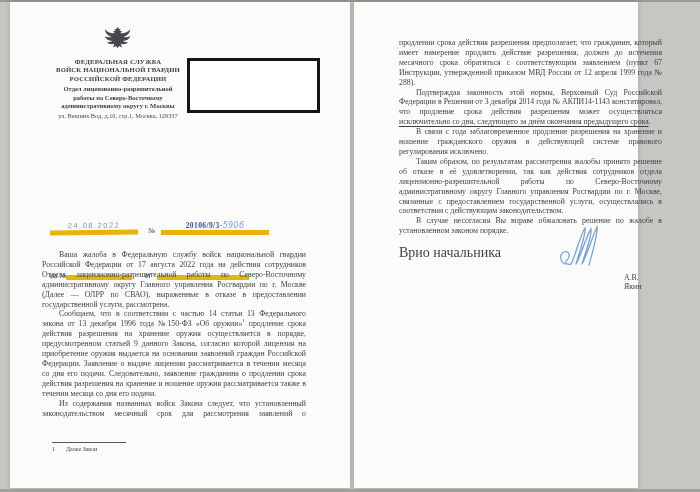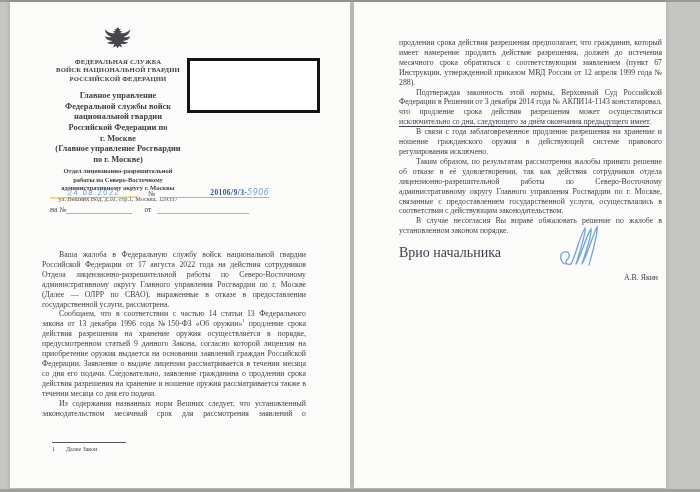--- a/index.html
+++ b/index.html
@@ -9,41 +9,41 @@
     font-family:"Liberation Serif","DejaVu Serif",serif;
     color:#3e3f4a;
   }
   .screen::before{content:"";position:absolute;left:0;top:0;width:700px;height:2px;background:#9a9a97;}
   .screen::after{content:"";position:absolute;left:0;bottom:0;width:700px;height:3px;background:#9f9f9c;}
   .page{
     position:absolute;top:2px;height:486px;background:#fbfbf9;
     box-shadow:0 0 5px rgba(0,0,0,.18);
   }
   .page-left{left:10px;width:340px;}
-  .page-right{left:354px;width:312px;}
+  .page-right{left:354px;width:284px;}
 
   
   .letterhead{position:absolute;left:28px;top:22px;width:160px;text-align:center;}
   .emblem{display:block;margin:0 auto 4px auto;}
   .org-line{font-weight:bold;font-size:6.7px;line-height:8.4px;letter-spacing:.15px;}
   .division{margin-top:8px;}
   .division-line{font-weight:bold;font-size:8.4px;line-height:10.6px;}
   .department{margin-top:2px;}
   .department-line{font-weight:bold;font-size:6.5px;line-height:8.4px;}
   .address-line{font-size:6.3px;line-height:8px;margin-top:2px;color:#4a4b55;}
 
   .refline{position:absolute;left:40px;top:186px;width:270px;font-size:7.5px;}
   .refrow{display:flex;align-items:flex-end;margin-bottom:7px;}
-  .u{border-bottom:1px solid #eab308;display:inline-block;text-align:center;}
+  .u{border-bottom:5px solid #eab308;display:inline-block;text-align:center;margin-top:33px;}
   .stamp-date{
     width:88px;color:#6f93cf;font-size:7.5px;letter-spacing:1.5px;
     font-family:"Liberation Sans",sans-serif;transform:rotate(-.5deg);
   }
   .no-sign{margin:0 6px 0 10px;}
-  .doc-number{width:108px;font-weight:bold;letter-spacing:.4px;text-align:right;}
+  .doc-number{width:108px;font-weight:bold;letter-spacing:.4px;}
   .num-printed{color:#33519f;}
   .num-hand{color:#74a3d9;font-family:"DejaVu Sans",sans-serif;font-style:italic;font-weight:normal;font-size:8px;}
   .blank-na{width:66px;}
   .ot-label{margin:0 6px 0 12px;text-align:right;}
   .blank-ot{width:92px;}
 
   .subject-zone{position:absolute;left:38px;top:228px;width:200px;height:20px;}
   .corner{position:absolute;width:8px;height:6px;top:0;}
   .corner-l{left:0;border-left:1px solid #6b6c74;border-top:1px solid #6b6c74;}
   .corner-r{right:0;border-right:1px solid #6b6c74;border-top:1px solid #6b6c74;}
@@ -86,29 +86,20 @@
           l-1.8 4.4 3.6 -1.8 1.8 2.7 1.8 -2.7 3.6 1.8 -1.8 -4.4
           c2.6 .8 6.2 .8 8.8 -1.8 c-1.8 0 -4.4 0 -6.2 -1.8 c3.4 0 7 -1 8.8 -5.4
           c-2.6 1 -5.3 1.6 -8 .8 c3.6 -1 7.2 -3.6 8 -9 c-3.6 3.6 -7.4 5.4 -12 4.4
           l2.6 -1.6 -3.4 -1 1.8 -1.7 h-2 z"></path>
       </svg>
       <div>
         <div class="org-line">ФЕДЕРАЛЬНАЯ СЛУЖБА</div>
         <div class="org-line">ВОЙСК НАЦИОНАЛЬНОЙ ГВАРДИИ</div>
         <div class="org-line">РОССИЙСКОЙ ФЕДЕРАЦИИ</div>
       </div>
-      <div class="division">
-        <div class="division-line">Главное управление</div>
-        <div class="division-line">Федеральной службы войск</div>
-        <div class="division-line">национальной гвардии</div>
-        <div class="division-line">Российской Федерации по</div>
-        <div class="division-line">г. Москве</div>
-        <div class="division-line">(Главное управление Росгвардии</div>
-        <div class="division-line">по г. Москве)</div>
-      </div>
       <div class="department">
         <div class="department-line">Отдел лицензионно-разрешительной</div>
         <div class="department-line">работы по Северо-Восточному</div>
         <div class="department-line">административному округу г. Москвы</div>
       </div>
       <div class="address-line">ул. Вешних Вод, д.10, стр.1, Москва, 129337</div>
     </div>
 
     <div class="redaction"></div>
 
@@ -123,34 +114,34 @@
         <span class="u blank-na"></span>
         <span class="ot-label">от</span>
         <span class="u blank-ot"></span>
       </div>
     </div>
 
 
     <div class="body-text body-1">
       <p>Ваша жалоба в Федеральную службу войск национальной гвардии Российской Федерации от 17 августа 2022 года на действия сотрудников Отдела лицензионно-разрешительной работы по Северо-Восточному административному округу Главного управления Росгвардии по г. Москве (Далее — ОЛРР по СВАО), выраженные в отказе в предоставлении государственной услуги, рассмотрена.</p>
       <p><span>Сообщаем, что в соответствии с частью 14 статьи 13 Федерального закона от 13 декабря 1996 года №150-ФЗ «Об оружии»</span><sup class="fn">1</sup><span> продление срока действия разрешения на хранение оружия осуществляется в порядке, предусмотренном статьей 9 данного Закона, согласно которой лицензия на приобретение оружия выдается на основании заявлений граждан Российской Федерации. Заявление о выдаче лицензии рассматривается в течении месяца со дня его подачи. Следовательно, заявление гражданина о продлении срока действия разрешения на хранение и ношение оружия рассматривается также в течении месяца со дня его подачи.</span></p>
-      <p class="stretch-last">Из содержания названных норм Вешних следует, что установленный законодательством месячный срок для рассмотрения заявлений о</p>
+      <p class="stretch-last">Из содержания названных войск Закона следует, что установленный законодательством месячный срок для рассмотрения заявлений о</p>
     </div>
 
     <div class="footnote">
       <div class="footnote-rule"></div>
       <div class="footnote-line"><span class="footnote-mark">1</span><span>Далее Закон</span></div>
     </div>
   </div>
 
   <div class="page page-right">
 
     <div class="body-text body-2">
       <p class="noindent">продлении срока действия разрешения предполагает, что гражданин, который имеет намерение продлить действие разрешения, должен до истечения месячного срока обратиться с соответствующим заявлением (пункт 67 Инструкции, утвержденной приказом МВД России от 12 апреля 1999 года № 288).</p>
-      <p><span>Подтверждая законность этой нормы, Верховный Суд Российской Федерации в Решении от 3 декабря 2014 года № АКПИ14-1143 констатировал, что продление срока действия разрешения может осуществляться </span><span class="ul-law">исключительно со дня, следующего за днём окончания предыдущего имеет</span><span>.</span></p>
+      <p><span>Подтверждая законность этой нормы, Верховный Суд Российской Федерации в Решении от 3 декабря 2014 года № АКПИ14-1143 констатировал, что продление срока действия разрешения может осуществляться </span><span class="ul-law">исключительно со дня, следующего за днём окончания предыдущего срока</span><span>.</span></p>
       <p>В связи с года заблаговременное продление разрешения на хранение и ношение гражданского оружия в действующей системе правового регулирования исключено.</p>
       <p>Таким образом, по результатам рассмотрения жалобы принято решение об отказе в её удовлетворении, так как действия сотрудников отдела лицензионно-разрешительной работы по Северо-Восточному административному округу Главного управления Росгвардии по г. Москве, связанные с предоставлением государственной услуги, осуществлялись в соответствии с действующим законодательством.</p>
       <p>В случае несогласия Вы вправе обжаловать решение по жалобе в установленном законом порядке.</p>
     </div>
 
     <div class="sig-label">Врио начальника</div>
     <svg class="sig-svg" width="52" height="46" viewBox="0 0 52 46">
       <path fill="none" stroke="#74a3d9" stroke-width="1.3" stroke-linecap="round" d="M6 40 C1 38 0 30 5 28 C10 26 12 32 8 36 C5 39 8 41 12 40
            M12 40 C16 34 20 14 26 4 C27 10 20 30 17 40
            M17 40 C22 32 27 12 32 5 C33 12 26 30 23 40

